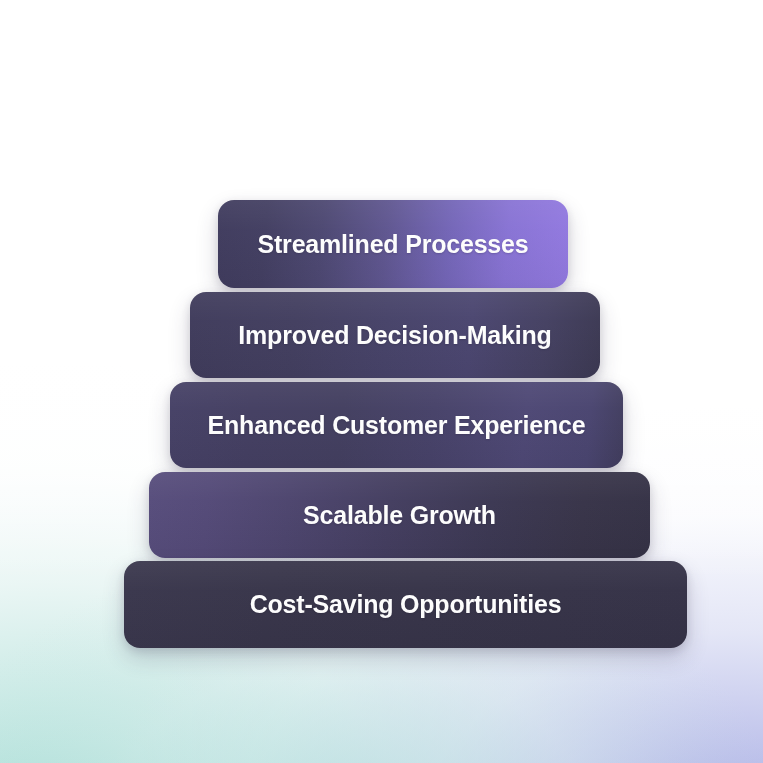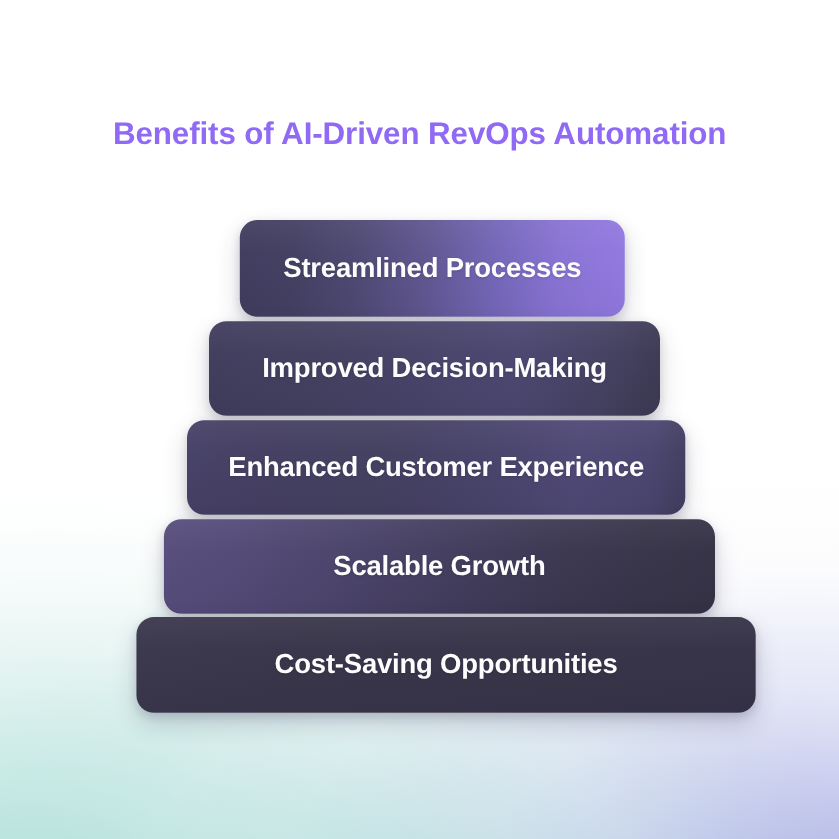--- a/index.html
+++ b/index.html
@@ -157,21 +157,20 @@
 <body>
 
 <div id="canvas">
 
   <div class="bg-layer bg-mint"></div>
   <div class="bg-layer bg-periwinkle"></div>
   <div class="bg-layer bg-teal-mid"></div>
   <div class="bg-layer bg-top-white"></div>
   <div class="bg-layer bg-halo"></div>
 
-  <div id="title">Benefits of AI-Driven RevOps Automation</div>
 
   <div id="stack">
 
     <div class="bar" id="bar-1">
       <span class="bar-label">Streamlined Processes</span>
     </div>
 
     <div class="bar" id="bar-2">
       <span class="bar-label">Improved Decision-Making</span>
     </div>

